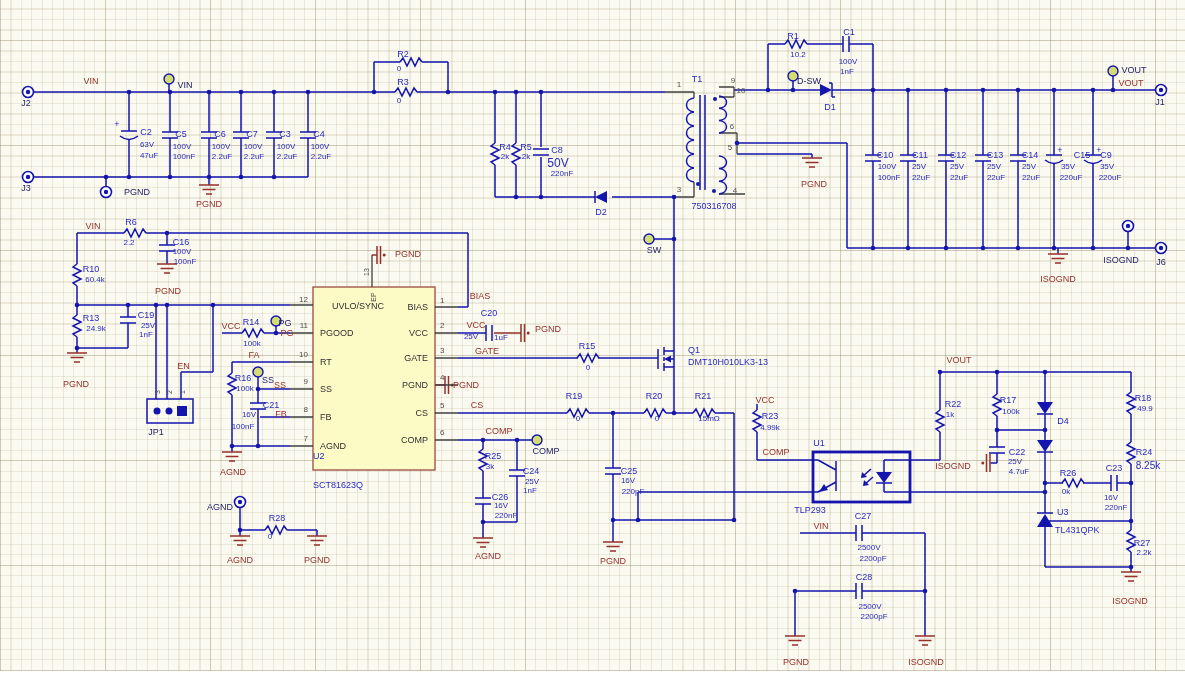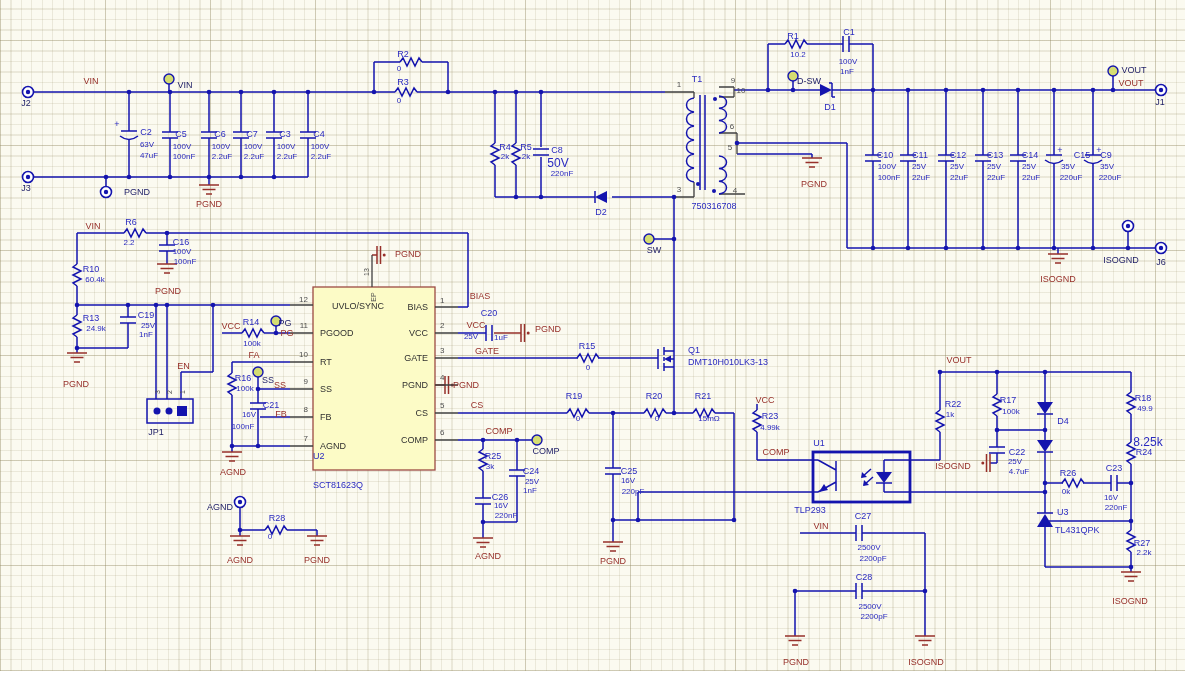--- a/index.html
+++ b/index.html
@@ -542,21 +542,21 @@
       <span class="lbl c-b" style="left: 1008px; top: 400px;">R17</span>
       <span class="lbl c-b" style="font-size: 8px; left: 1011px; top: 412px;">100k</span>
       <span class="lbl c-b" style="left: 1017px; top: 452px;">C22</span>
       <span class="lbl c-b" style="font-size: 8px; left: 1015px; top: 462px;">25V</span>
       <span class="lbl c-b" style="font-size: 8px; left: 1019px; top: 472px;">4.7uF</span>
       <span class="lbl c-r" style="left: 953px; top: 466px;">ISOGND</span>
       <span class="lbl c-b" style="left: 1063px; top: 421px;">D4</span>
       <span class="lbl c-b" style="left: 1143px; top: 398px;">R18</span>
       <span class="lbl c-b" style="font-size: 8px; left: 1145px; top: 409px;">49.9</span>
       <span class="lbl c-b" style="left: 1144px; top: 452px;">R24</span>
-      <span class="lbl c-b" style="font-size: 12px; left: 1148px; top: 442px;">8.25k</span>
+      <span class="lbl c-b" style="font-size: 10px; left: 1148px; top: 466px;">8.25k</span>
       <span class="lbl c-b" style="left: 1068px; top: 473px;">R26</span>
       <span class="lbl c-b" style="font-size: 8px; left: 1066px; top: 492px;">0k</span>
       <span class="lbl c-b" style="left: 1114px; top: 468px;">C23</span>
       <span class="lbl c-b" style="font-size: 8px; left: 1111px; top: 498px;">16V</span>
       <span class="lbl c-b" style="font-size: 8px; left: 1116px; top: 508px;">220nF</span>
       <span class="lbl c-b a-l" style="left: 1057px; top: 512px;">U3</span>
       <span class="lbl c-b a-l" style="left: 1055px; top: 530px;">TL431QPK</span>
       <span class="lbl c-b" style="left: 1142px; top: 543px;">R27</span>
       <span class="lbl c-b" style="font-size: 8px; left: 1144px; top: 553px;">2.2k</span>
       <span class="lbl c-r" style="left: 1130px; top: 601px;">ISOGND</span>

